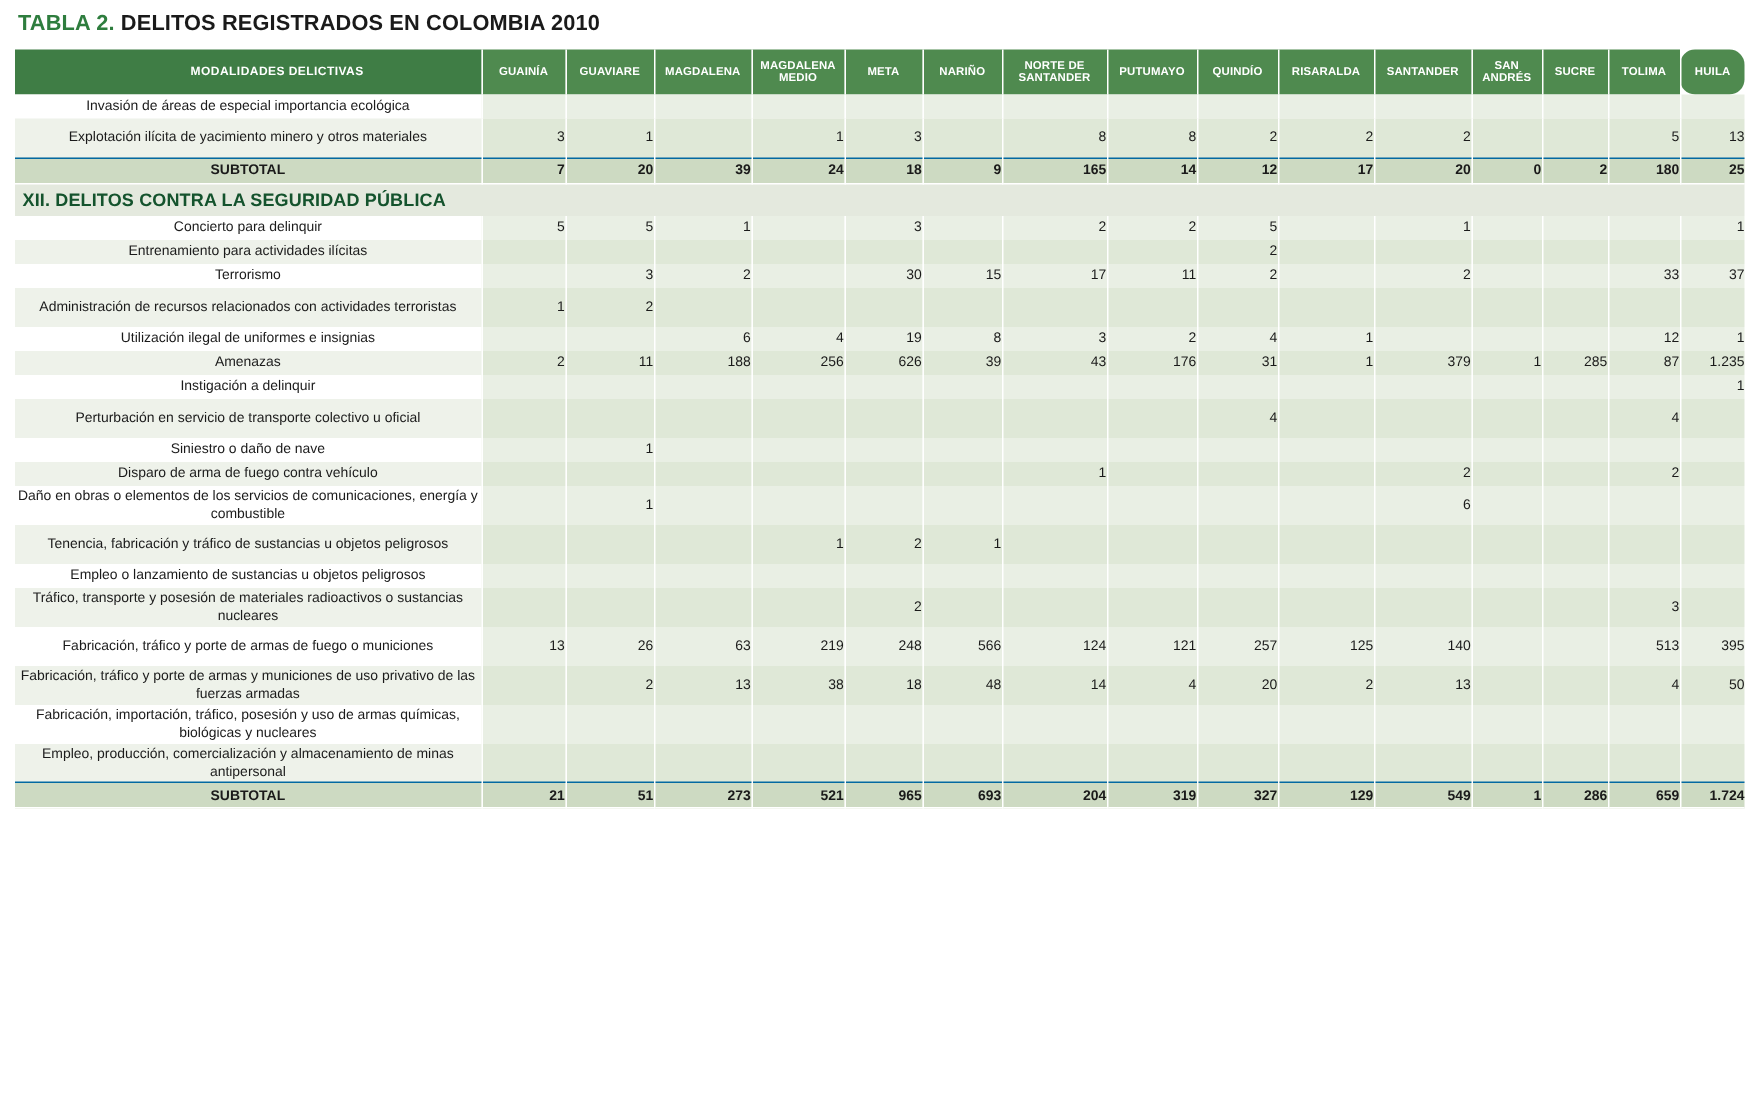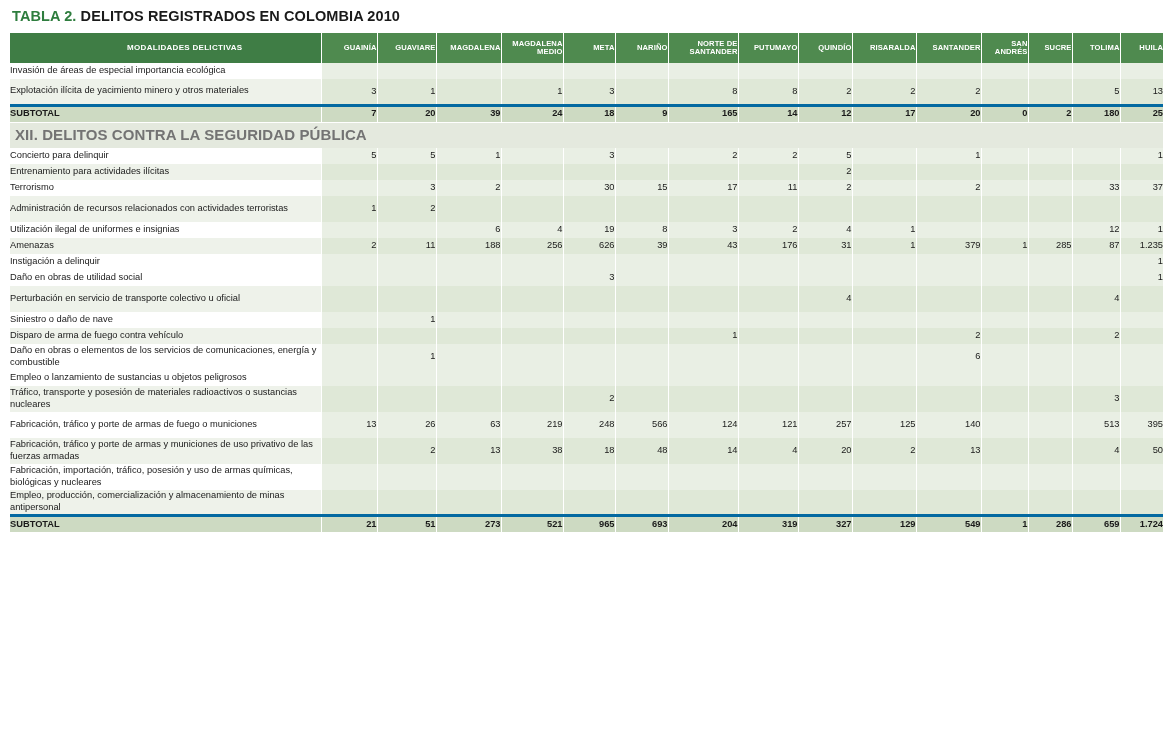--- a/index.html
+++ b/index.html
@@ -41,76 +41,76 @@
     padding: 0;
     margin: 0;
     vertical-align: middle;
   }
   
   thead th {
     background: #4f8a4f;
     color: #ffffff;
     font-size: 7.6px;
     font-weight: bold;
-    text-align: right;
+    text-align: center;
     letter-spacing: 0.1px;
     line-height: 1.12;
     height: 30px;
     padding: 2px 1px;
     border-right: 1px solid #ffffff;
     box-sizing: border-box;
   }
   thead th.col-mod {
     background: #3f7d45;
     text-align: center;
     font-size: 8px;
     letter-spacing: 0.3px;
     padding-left: 39px;
   }
-  thead th:last-child { border-right: none; }
+  thead th:last-child { border-right: none; border-radius: 10px; }
 
   tbody td {
     border-right: 1px solid #ffffff;
     box-sizing: border-box;
     height: 16px;
     line-height: 1.2;
   }
   tbody td:last-child { border-right: none; }
 
   td.lbl {
-    text-align: left;
+    text-align: center;
     padding: 2px 4px 2px 5px;
     font-size: 9.3px;
   }
   td.num {
     text-align: right;
     padding: 2px 7px 2px 2px;
     font-size: 9.3px;
   }
   
   tr.band-light td { background: #ffffff; }
   tr.band-light td.num { background: #e9efe4; }
   tr.band-dark td { background: #eef2ea; }
   tr.band-dark td.num { background: #dfe8d7; }
 
   tr.subtotal td {
     background: #cddac2;
     font-weight: bold;
-    border-top: 3px solid #0369a1;
+    border-top: 1px solid #0369a1;
     border-bottom: 1px solid #ffffff;
     height: 17px;
   }
   tr.section td {
     background: #e4e9de;
     font-weight: bold;
-    font-size: 15px;
+    font-size: 12px;
     padding: 3px 5px 4px 5px;
     letter-spacing: 0.1px;
     height: 21px;
-    color: #737373;
+    color: #14532d;
   }
   tr.tall td { height: 26px; }
   td.lbl.two-line { line-height: 1.25; }
 </style>
 </head>
 <body>
 
 <div class="page">
 
   <div class="doc-title">
@@ -347,38 +347,20 @@
         <td class="num"></td>
         <td class="num"></td>
         <td class="num"></td>
         <td class="num"></td>
         <td class="num"></td>
         <td class="num"></td>
         <td class="num">1</td>
       </tr>
 
 
-      <tr class="band-light">
-        <td class="lbl">Daño en obras de utilidad social</td>
-        <td class="num"></td>
-        <td class="num"></td>
-        <td class="num"></td>
-        <td class="num"></td>
-        <td class="num">3</td>
-        <td class="num"></td>
-        <td class="num"></td>
-        <td class="num"></td>
-        <td class="num"></td>
-        <td class="num"></td>
-        <td class="num"></td>
-        <td class="num"></td>
-        <td class="num"></td>
-        <td class="num"></td>
-        <td class="num">1</td>
-      </tr>
 
       <tr class="band-dark tall">
         <td class="lbl two-line">Perturbación en servicio de transporte colectivo u oficial</td>
         <td class="num"></td>
         <td class="num"></td>
         <td class="num"></td>
         <td class="num"></td>
         <td class="num"></td>
         <td class="num"></td>
         <td class="num"></td>
@@ -442,20 +424,38 @@
         <td class="num"></td>
         <td class="num"></td>
         <td class="num"></td>
         <td class="num">6</td>
         <td class="num"></td>
         <td class="num"></td>
         <td class="num"></td>
         <td class="num"></td>
       </tr>
 
+      <tr class="band-dark tall">
+        <td class="lbl two-line">Tenencia, fabricación y tráfico de sustancias u objetos peligrosos</td>
+        <td class="num"></td>
+        <td class="num"></td>
+        <td class="num"></td>
+        <td class="num">1</td>
+        <td class="num">2</td>
+        <td class="num">1</td>
+        <td class="num"></td>
+        <td class="num"></td>
+        <td class="num"></td>
+        <td class="num"></td>
+        <td class="num"></td>
+        <td class="num"></td>
+        <td class="num"></td>
+        <td class="num"></td>
+        <td class="num"></td>
+      </tr>
 
       <tr class="band-light">
         <td class="lbl">Empleo o lanzamiento de sustancias u objetos peligrosos</td>
         <td class="num"></td>
         <td class="num"></td>
         <td class="num"></td>
         <td class="num"></td>
         <td class="num"></td>
         <td class="num"></td>
         <td class="num"></td>

